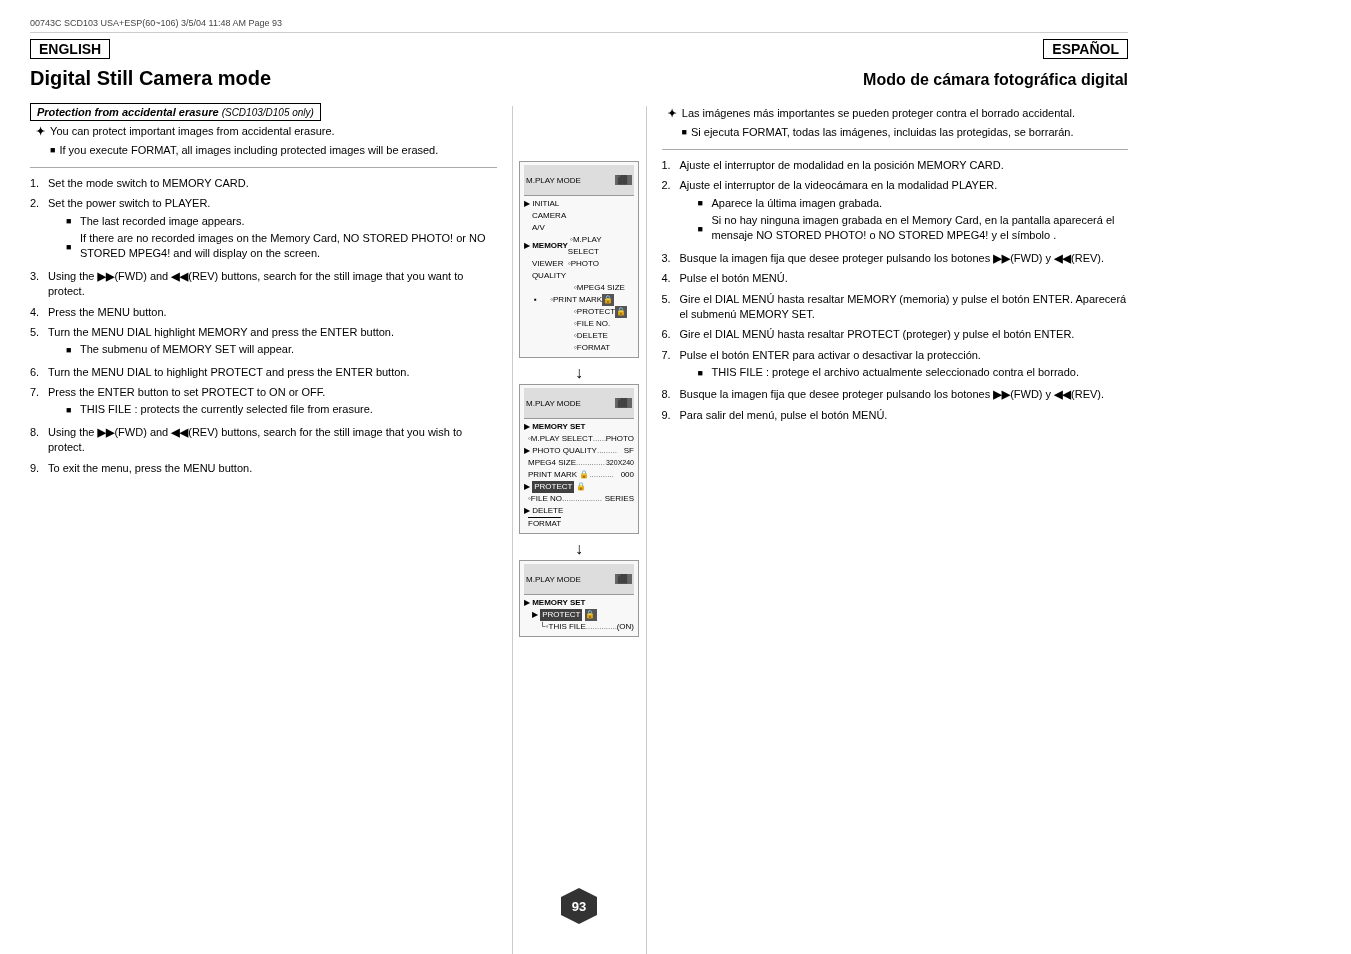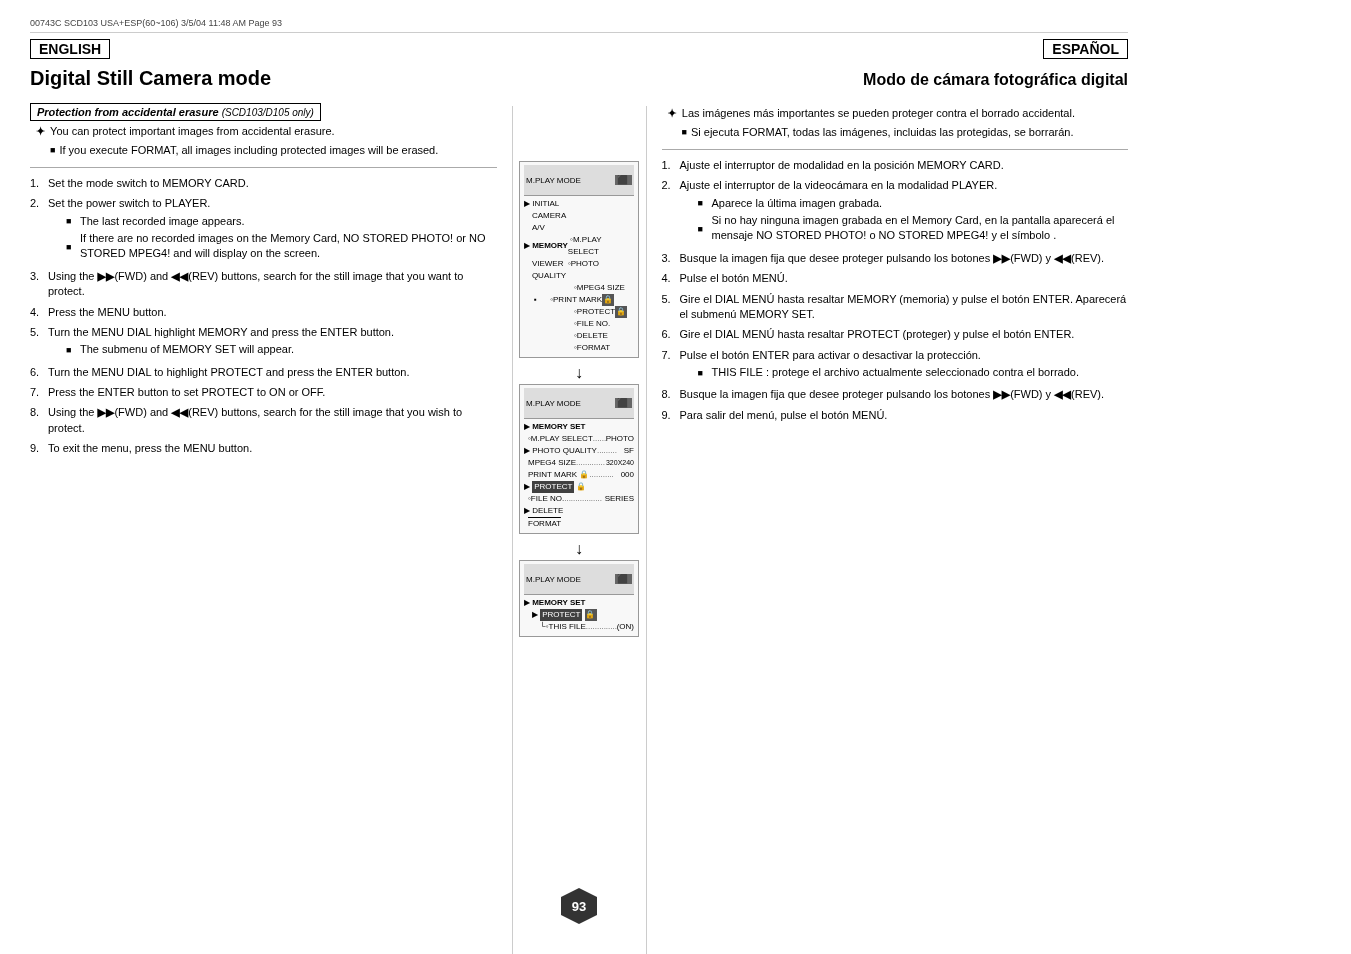--- a/index.html
+++ b/index.html
@@ -295,20 +295,25 @@
 
         <div class="step-item">
           <span class="step-num">6.</span>
           <span class="step-text">Turn the MENU DIAL to highlight PROTECT and press the ENTER button.</span>
         </div>
 
         <div class="step-item">
           <span class="step-num">7.</span>
           <span class="step-text">
             <span>Press the ENTER button to set PROTECT to ON or OFF.</span>
+            <div class="step-sub">
+              <div class="step-sub-item">
+                  <span>THIS FILE : protects the currently selected file from erasure.</span>
+                </div>
+            </div>
           </span>
         </div>
 
         <div class="step-item">
           <span class="step-num">8.</span>
           <span class="step-text">Using the <span style="font-weight:bold;">▶▶</span>(FWD) and <span style="font-weight:bold;">◀◀</span>(REV) buttons, search for the still image that you wish to protect.</span>
         </div>
 
         <div class="step-item">
           <span class="step-num">9.</span>

